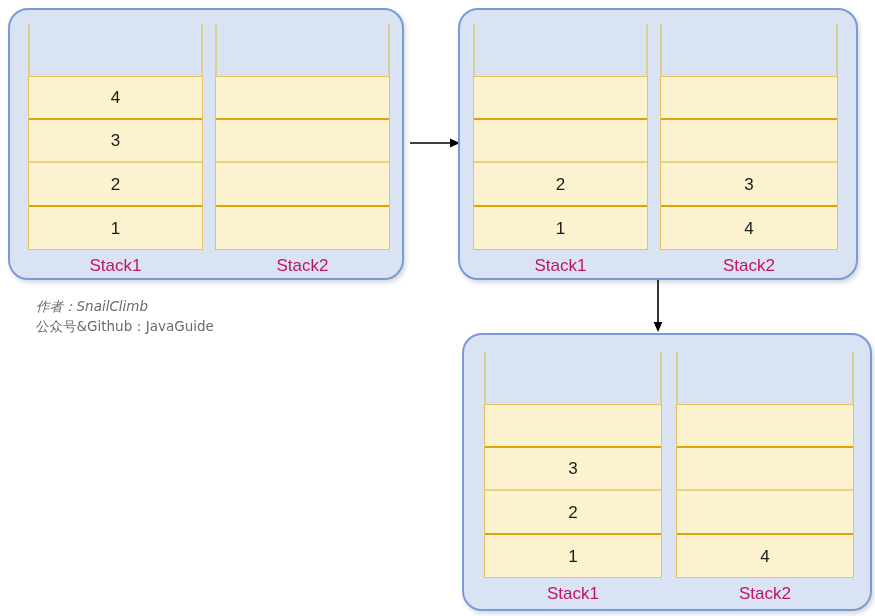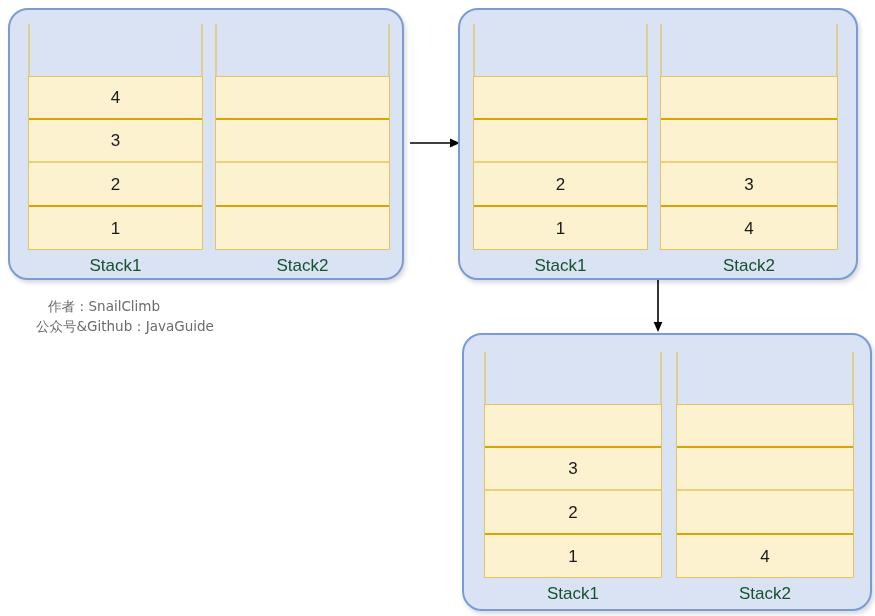--- a/index.html
+++ b/index.html
@@ -60,21 +60,21 @@
     color: #1a1a1a;
     line-height: 1;
   }
   .cell:last-child { border-bottom: none; }
   .cell.soft { border-bottom-color: #ecd17c; }
 
   .stack-label {
     position: absolute;
     text-align: center;
     font-size: 17px;
-    color: #14532d;
+    color: #be185d;
     line-height: 1;
   }
 
   
   .arrow { position: absolute; }
   .arrow svg { display: block; overflow: visible; }
 
   
   .credit {
     position: absolute;
@@ -170,14 +170,14 @@
     <div class="cells" style="height:174px;">
       <div class="cell" style="height:43px;"></div>
       <div class="cell soft" style="height:43px;"></div>
       <div class="cell" style="height:44px;"></div>
       <div class="cell" style="height:42px;">4</div>
     </div>
   </div>
   <div class="stack-label" style="left:212px; top:250px; width:178px;">Stack2</div>
 </div>
 
-<div class="credit" style="left:48px; top:296px;">作者：SnailClimb</div>
+<div class="credit" style="left:36px; top:296px;font-style:italic;">作者：SnailClimb</div>
 <div class="credit" style="left:36px; top:316px;">公众号&amp;Github：JavaGuide</div>
 
 </body></html>

